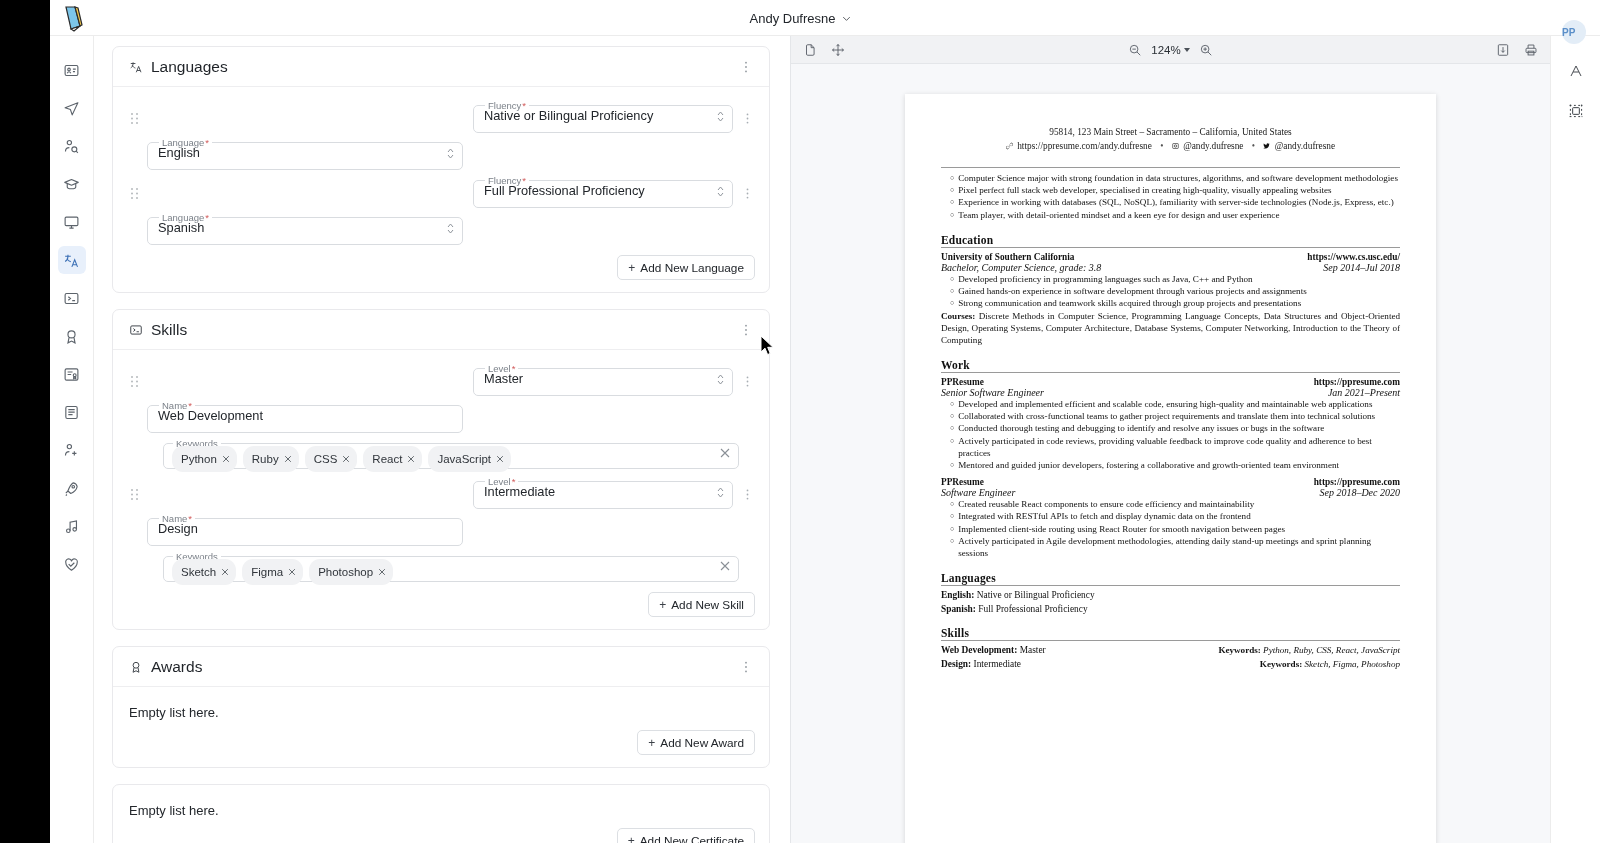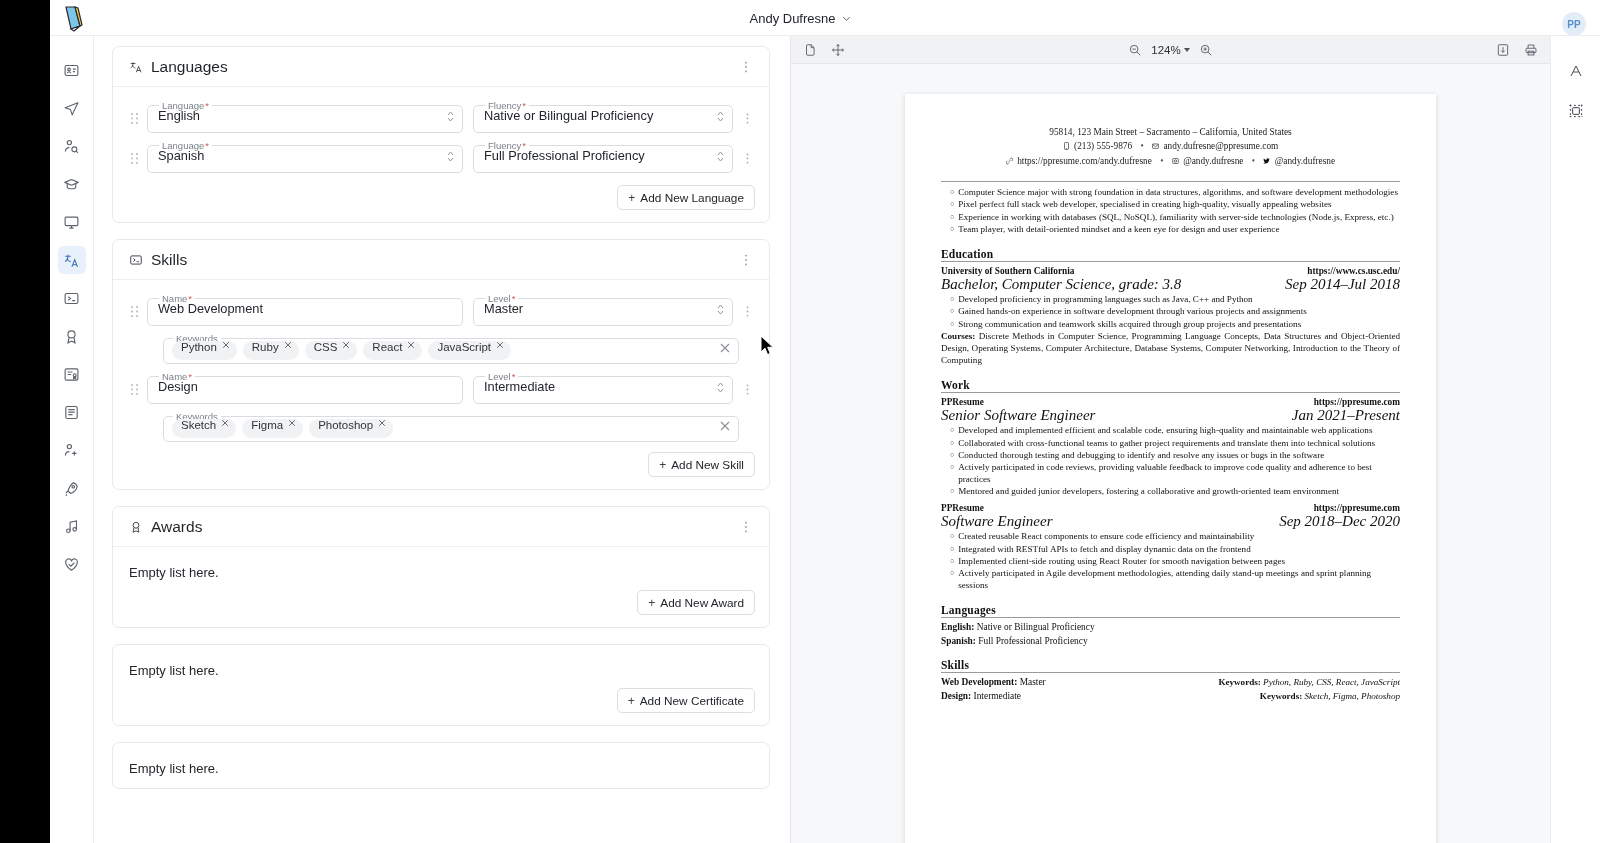--- a/index.html
+++ b/index.html
@@ -19,24 +19,24 @@
     border-bottom: 1px solid #ececec; z-index: 20;
   }
   .brand-logo { position: absolute; left: 58px; top: 4px; width: 28px; height: 28px; }
   .topbar-center {
     position: absolute; left: 0; right: 0; top: 0; height: 36px;
     display: flex; align-items: center; justify-content: center; gap: 6px;
     font-size: 13px; color: #22262b;
   }
   .caret-dn { width: 9px; height: 9px; display:inline-block; }
   .avatar {
-    position: absolute; right: 14px; top: 12px; width: 24px; height: 24px;
+    position: absolute; right: 14px; top: 20px; width: 24px; height: 24px;
     border-radius: 50%; background: #e3edf7; color: #5b8fc9;
     font-size: 10px; font-weight: 700; display: flex;
-    align-items: center; justify-content: center; letter-spacing: .2px;
+    align-items: center; justify-content: flex-start; letter-spacing: .2px;
   }
 
   
   .rail {
     position: absolute; left: 50px; top: 36px; width: 44px; bottom: 0;
     background: #ffffff; border-right: 1px solid #ececec;
     display: flex; flex-direction: column; align-items: center;
     padding-top: 20px; gap: 10px; z-index: 15;
   }
   .rail-item {
@@ -99,38 +99,38 @@
     font-size: 9.5px; color: #7b8189; padding: 0 3px; margin-left: 2px; line-height: 1;
   }
   .field legend .req { color: #d15a5a; margin-left: 1px; }
   .field .val {
     position: absolute; left: 11px; top: 7px; font-size: 12.8px; color: #22262b;
     white-space: nowrap; overflow: hidden; text-overflow: ellipsis; right: 26px;
   }
   .field .spin {
     position: absolute; right: 8px; top: 9px; width: 9px; height: 13px; color: #8e949b;
   }
-  .field.w-lang  { flex: 0 0 316px; }
+  .field.w-lang  { flex: 0 0 316px; margin-top: 37px; }
   .field.w-fluen { flex: 1; }
 
   
   .kw-wrap { display: flex; gap: 22px; margin-bottom: 8px; }
   .kw-wrap .spacer { width: 14px; min-width:14px; }
   .kw-field { flex: 1; position: relative; margin-right: 16px; }
   .kw-field fieldset {
     border: 1px solid #d9dce0; border-radius: 5px; min-height: 30px;
     padding: 0 30px 0 7px; margin: 0;
   }
   .kw-field legend { font-size: 9.5px; color: #7b8189; padding: 0 3px; margin-left: 2px; line-height:1; }
   .kw-chips {
     position: absolute; left: 9px; top: 7px; display: flex; gap: 6px; align-items: center;
   }
   .chip {
-    display: inline-flex; align-items: flex-start; gap: 5px;
-    background: #f1f2f4; border-radius: 11px; height: 19px;
+    display: inline-flex; align-items: center; gap: 5px;
+    background: #f1f2f4; border-radius: 11px; height: 26px;
     padding: 0 7px 0 9px; font-size: 11.5px; color: #30353b;
   }
   .chip .x { width: 8px; height: 8px; color: #5d6369; cursor: pointer; }
   .kw-clear { position: absolute; right: 9px; top: 9px; width: 10px; height: 10px; color: #8a9096; cursor:pointer; }
 
   .btn-row { display: flex; justify-content: flex-end; margin-top: 10px; }
   .btn {
     display: inline-flex; align-items: center; gap: 5px;
     border: 1px solid #dcdfe3; background: #fff; border-radius: 5px;
     height: 25px; padding: 0 10px; font-size: 11.8px; color: #22262b; cursor: pointer;
@@ -173,21 +173,21 @@
   .r-contact { text-align: center; font-size: 9.3px; margin-top: 3px; line-height: 1.55; color: #1b1b1b; }
   .r-contact .dot { margin: 0 6px; color:#555; }
   .mini { display:inline-block; width: 7px; height: 8px; vertical-align: -1px; margin-right: 2px; }
 
   .r-sec { margin-top: 13px; }
   .r-sec-title { font-size: 11.5px; font-weight: 700; letter-spacing: .2px; }
   .r-rule { border-bottom: 1px solid #9a9a9a; margin-top: 1px; margin-bottom: 4px; }
   .r-li { font-size: 9.1px; line-height: 1.33; display: flex; gap: 4px; padding-left: 9px; }
   .r-li .b { color: #333; font-size: 7px; line-height: 1.75; }
   .r-hdr { display: flex; justify-content: space-between; font-size: 9.3px; font-weight: 700; margin-top: 2px; }
-  .r-sub { display: flex; justify-content: space-between; font-size: 15px; font-style: italic; gap: 20px; }
+  .r-sub { display: flex; justify-content: space-between; font-size: 10px; font-style: italic; gap: 20px; }
   .r-courses { font-size: 9.1px; line-height: 1.33; text-align: justify; }
   .r-courses b { font-weight: 700; }
   .r-kv { font-size: 9.4px; margin-top: 4px; }
   .r-kv b { font-weight: 700; }
   .r-skill { display: flex; justify-content: space-between; font-size: 9.4px; margin-top: 4px; }
   .r-skill .kw { font-style: italic; font-size: 9.1px; }
   .r-skill .kw b { font-style: normal; font-weight: 700; }
   .r-blk { margin-top: 6px; }
 
   
@@ -714,33 +714,20 @@
         </svg>
       </div>
     </div>
 
     <div class="pv-scroll">
       <div class="page">
 
         <div class="r-contact">
           <div>95814, 123 Main Street – Sacramento – California, United States</div>
           <div>
-            <svg class="mini" viewBox="0 0 10 14" fill="none" stroke="#111" stroke-width="1">
-                <rect x="1.5" y="1" width="7" height="12" rx="1.2"></rect>
-                <path d="M4 11.5h2"></path>
-              </svg>
-            <span>(213) 555-9876</span>
-            <span class="dot">•</span>
-            <svg class="mini" viewBox="0 0 12 10" fill="none" stroke="#111" stroke-width="1">
-                <rect x="1" y="1.5" width="10" height="7.5" rx=".8"></rect>
-                <path d="M1 2.3 6 6 11 2.3"></path>
-              </svg>
-            <span>andy.dufresne@ppresume.com</span>
-          </div>
-          <div>
             <svg class="mini" viewBox="0 0 12 12" fill="none" stroke="#111" stroke-width="1">
                 <path d="M4.5 7.5 L7.5 4.5"></path>
                 <path d="M6.5 3.2 8 1.7a2.1 2.1 0 0 1 3 3L9.5 6.2"></path>
                 <path d="M5.5 8.8 4 10.3a2.1 2.1 0 0 1-3-3L2.5 5.8"></path>
               </svg>
             <span>https://ppresume.com/andy.dufresne</span>
             <span class="dot">•</span>
             <svg class="mini" viewBox="0 0 12 12" fill="none" stroke="#111" stroke-width="1">
                 <rect x="1.2" y="1.8" width="9.6" height="8.4" rx="1.2"></rect>
                 <circle cx="6" cy="6" r="2"></circle>

